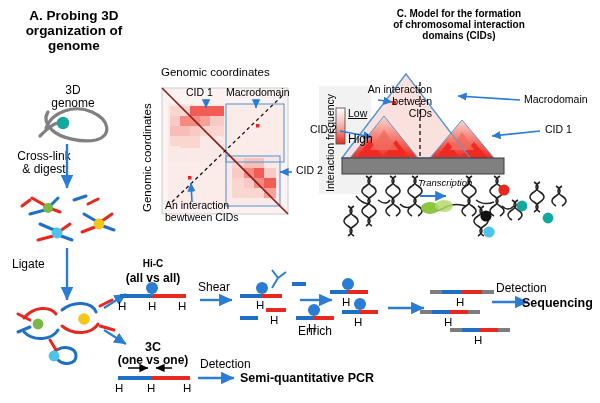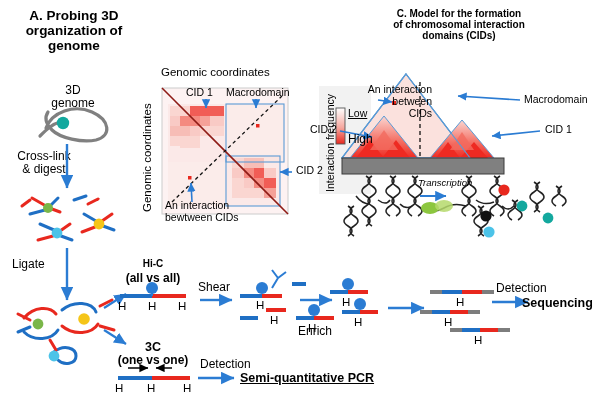--- a/index.html
+++ b/index.html
@@ -410,15 +410,15 @@
 <div class="t b ctr" style="left:120px;top:340px;width:66px;font-size:12.5px;">3C</div>
 
 <div class="t b ctr" style="left:106px;top:354px;width:94px;font-size:12px;">(one vs one)</div>
 
 <div class="t" style="left:115px;top:382px;font-size:11.5px;">H</div>
 <div class="t" style="left:147px;top:382px;font-size:11.5px;">H</div>
 <div class="t" style="left:183px;top:382px;font-size:11.5px;">H</div>
 
 <div class="t" style="left:200px;top:358px;font-size:12px;">Detection</div>
 
-<div class="t b" style="left:240px;top:371px;font-size:12.5px;text-decoration:underline;">Semi-quantitative PCR</div>
+<div class="t b" style="left:240px;top:371px;font-size:12.5px;">Semi-quantitative PCR</div>
 
 </div>
 
 </body></html>

